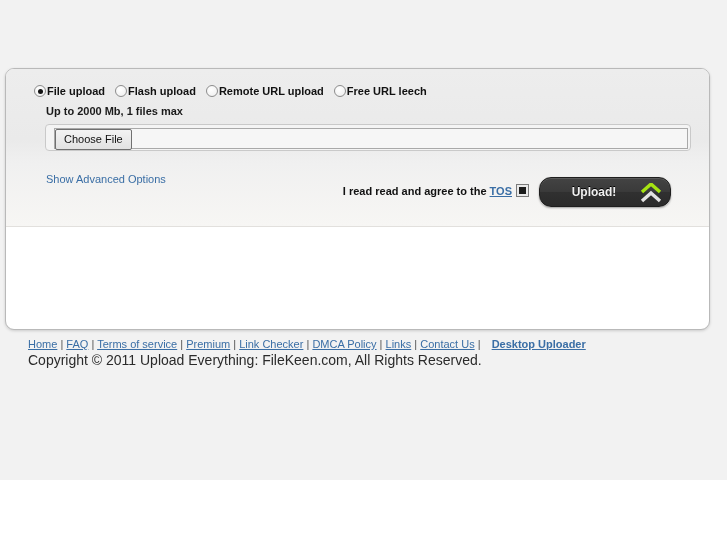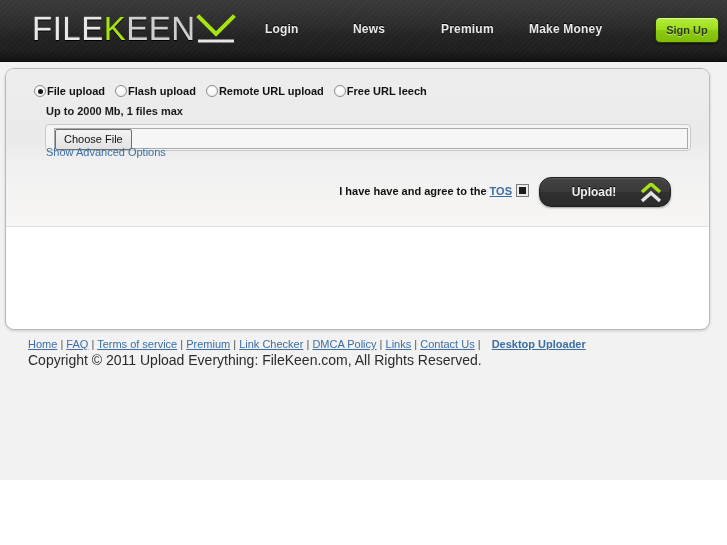--- a/index.html
+++ b/index.html
@@ -185,21 +185,21 @@
     background: linear-gradient(180deg, #f3f3f3 0%, #e2e2e2 100%);
     border: 1px solid #707070;
     border-radius: 2px;
     font-size: 11px;
     color: #101010;
     line-height: 19px;
     cursor: pointer;
   }
   .adv-link {
     position: absolute;
-    left: 40px; top: 77px;
+    left: 40px; top: 104px;
     font-size: 11px;
     color: #3a6ea5;
     text-decoration: none;
     cursor: pointer;
   }
   .tos {
     position: absolute;
     right: 180px; top: 115px;
     font-size: 11px;
     font-weight: bold;
@@ -279,59 +279,40 @@
     line-height: 14px;
   }
 </style>
 </head>
 <body>
 
 <div id="page">
 
   <div class="body-bg"></div>
 
-  <div class="header">
-
-    <div class="logo">
-      <span class="file">FILE</span><span class="k">K</span><span class="een">EEN</span>
-    </div>
-
-    <div class="logo-mark">
-      <svg width="40" height="30" viewBox="0 0 40 30">
-        <polyline points="3,3 20,20 37,3" fill="none" stroke="#a6e312" stroke-width="4" stroke-linecap="square"></polyline>
-        <line x1="2" y1="27" x2="38" y2="27" stroke="#e6e6e6" stroke-width="3"></line>
-      </svg>
-    </div>
-
-    <div class="nav">
-      <a class="n0" href="#">Login</a><a class="n1" href="#">News</a><a class="n2" href="#">Premium</a><a class="n3" href="#">Make Money</a>
-    </div>
-
-    <a class="signup" href="#">Sign Up</a>
-  </div>
 
   <div class="panel">
 
     <div class="upload-box">
 
       <div class="radios">
         <span class="radio-item sel"><span class="radio-dot"></span><span>File upload</span></span><span class="radio-item"><span class="radio-dot"></span><span>Flash upload</span></span><span class="radio-item"><span class="radio-dot"></span><span>Remote URL upload</span></span><span class="radio-item"><span class="radio-dot"></span><span>Free URL leech</span></span>
       </div>
 
       <div class="limits">Up to 2000 Mb, 1 files max</div>
 
       <div class="file-row">
         <div class="file-field">
           <span class="choose-file">Choose File</span>
         </div>
       </div>
 
       <a class="adv-link" href="#">Show Advanced Options</a>
 
-      <div class="tos"><span>I have have and agree to the </span><a href="#">TOS</a><span class="tos-check"></span></div>
+      <div class="tos"><span>I read read and agree to the </span><a href="#">TOS</a><span class="tos-check"></span></div>
 
       <div class="upload-btn">
         <span class="lbl">Upload!</span>
         <span class="chev">
           <svg width="22" height="20" viewBox="0 0 22 20">
             <polyline points="2,9 11,1 20,9" fill="none" stroke="#a6e312" stroke-width="3.4" stroke-linejoin="miter"></polyline>
             <polyline points="2,18 11,10 20,18" fill="none" stroke="#e2e2e2" stroke-width="3.4" stroke-linejoin="miter"></polyline>
           </svg>
         </span>
       </div>

